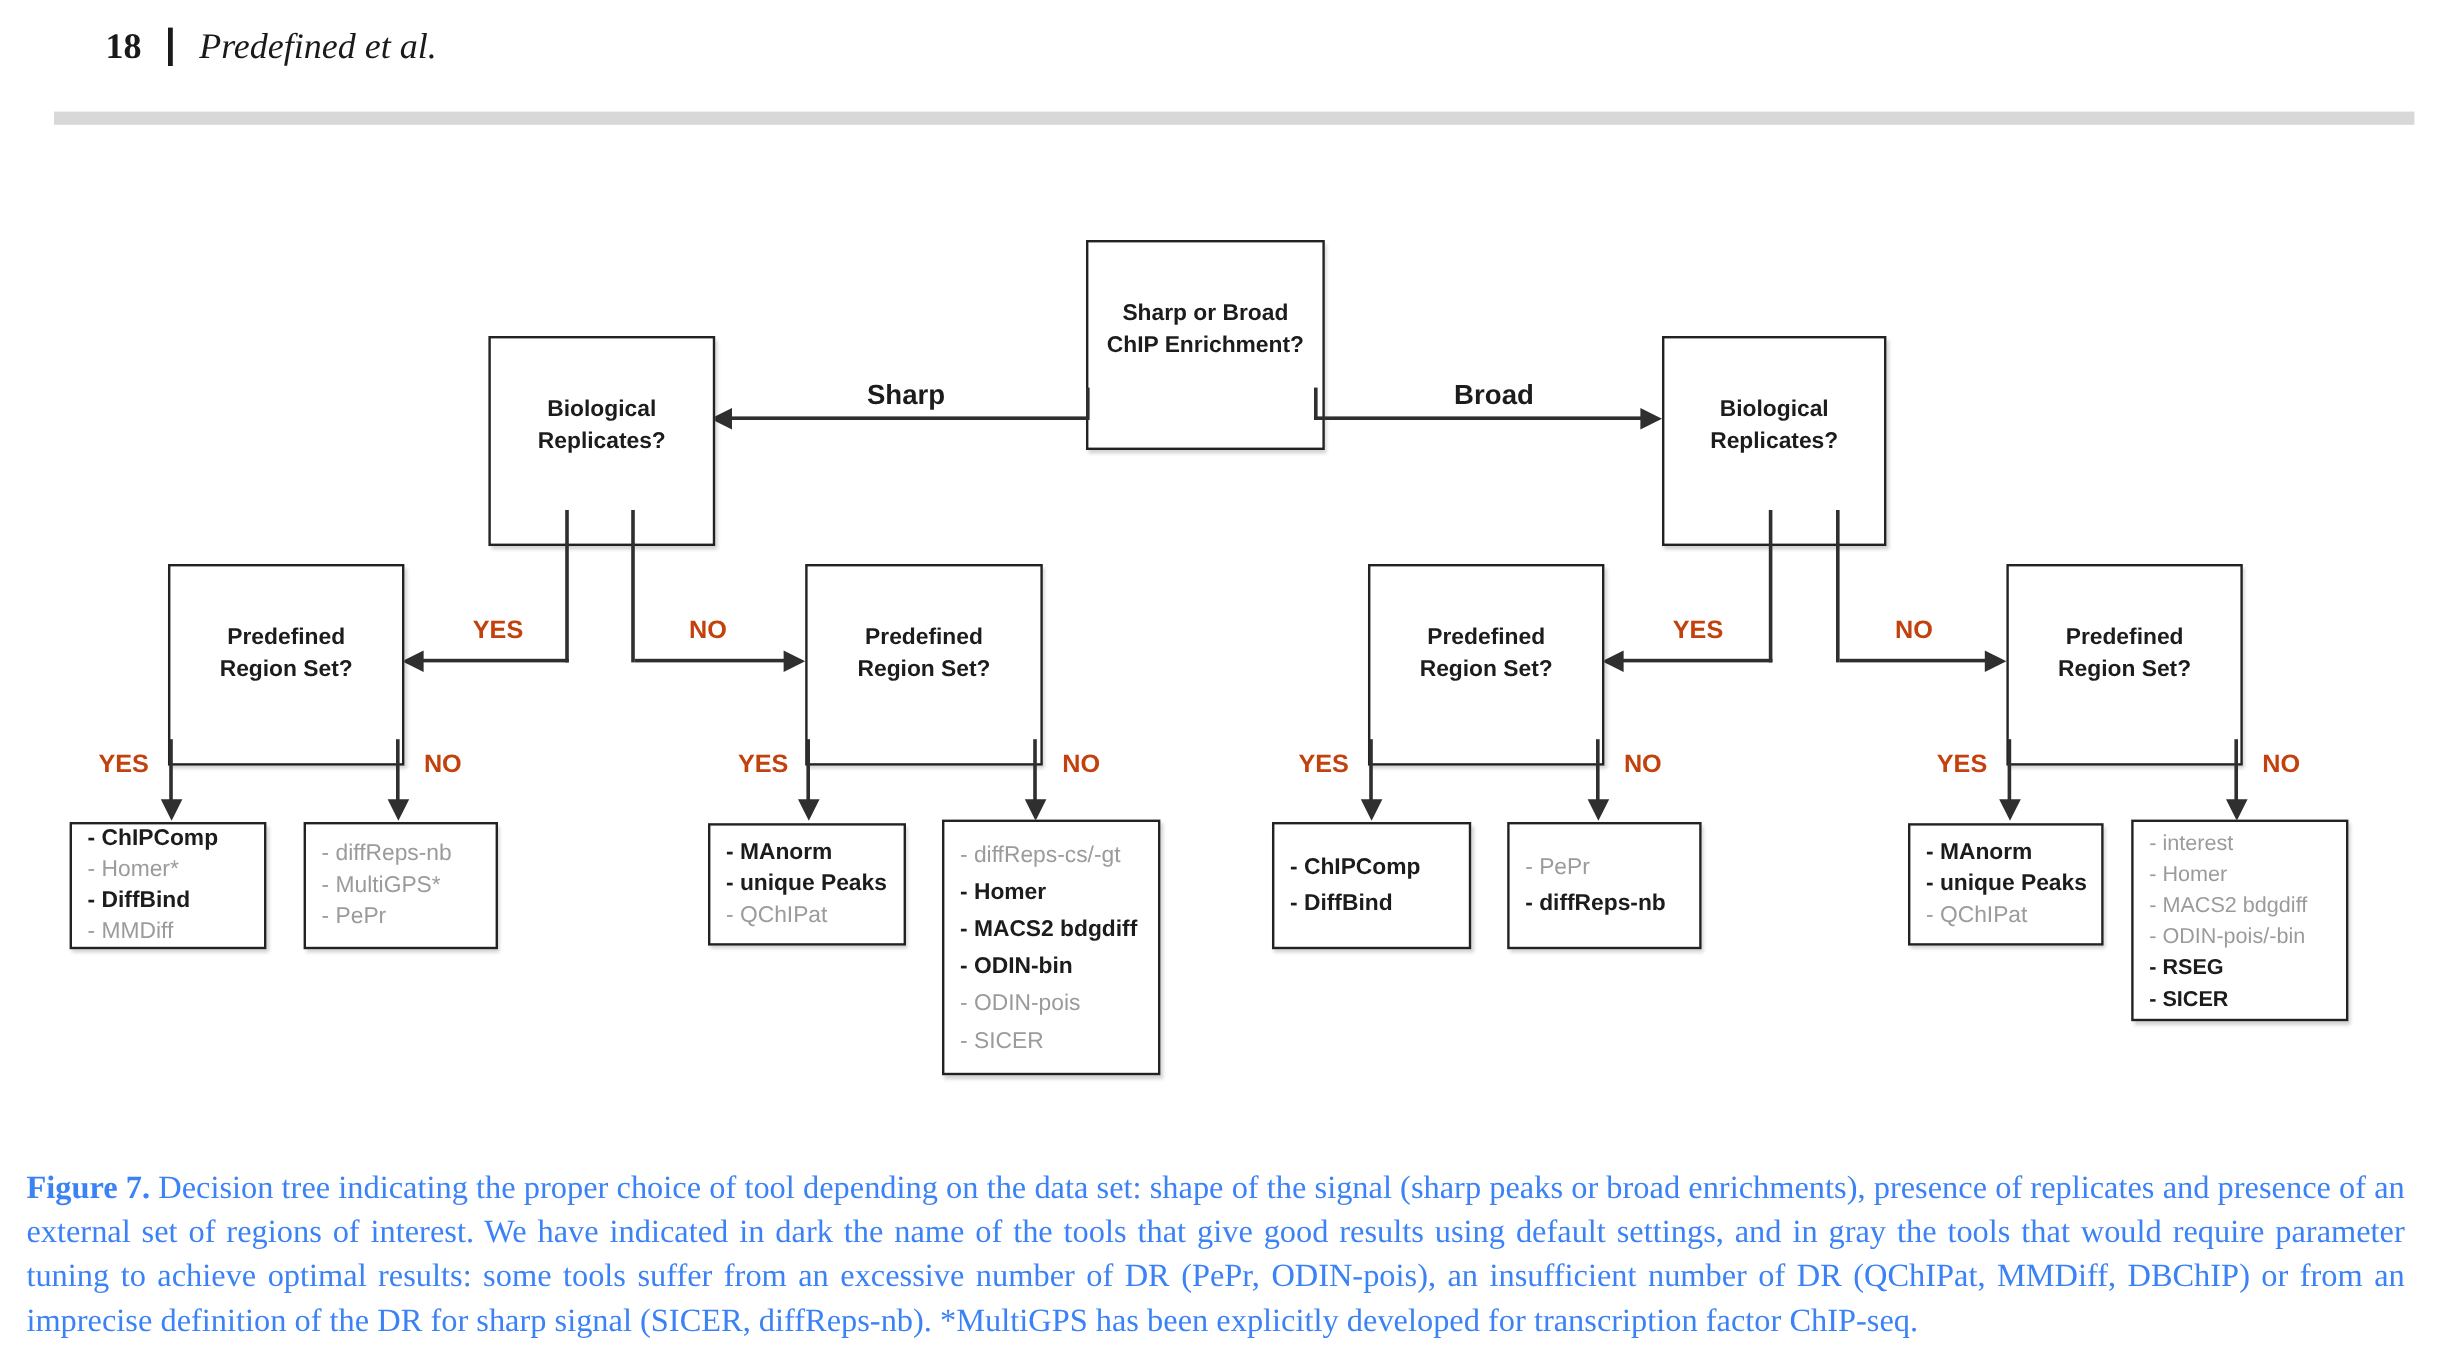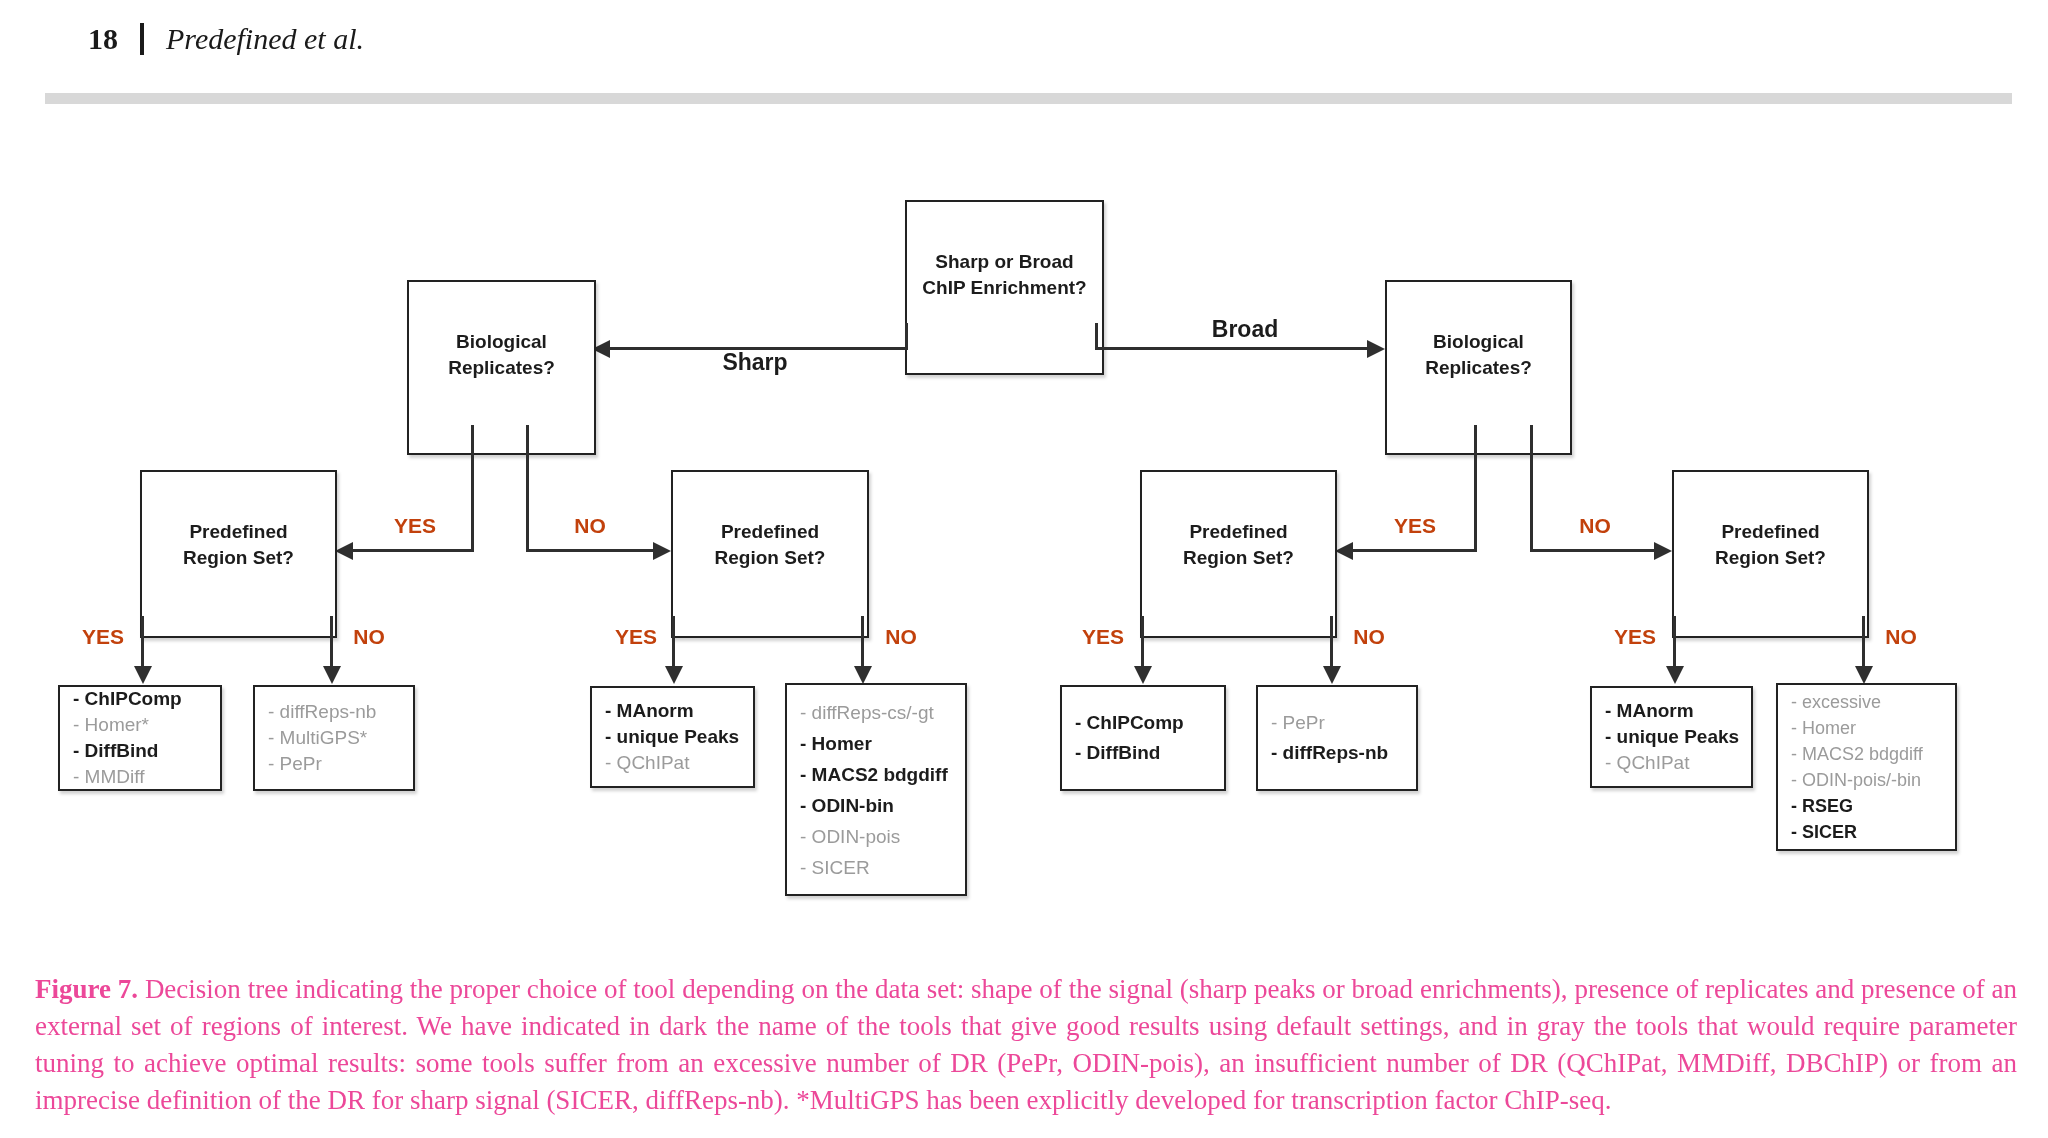--- a/index.html
+++ b/index.html
@@ -37,23 +37,23 @@
   .arr-right{position:absolute;width:0;height:0;
              border-top:9px solid transparent;border-bottom:9px solid transparent;
              border-left:18px solid #2f2f2f;}
   .arr-down{position:absolute;width:0;height:0;
             border-left:9px solid transparent;border-right:9px solid transparent;
             border-top:18px solid #2f2f2f;}
   .edge-label{position:absolute;font-size:21px;font-weight:700;color:#c2410c;text-align:center;}
   .branch-label{position:absolute;font-size:23px;font-weight:700;color:#1c1c1c;text-align:center;}
 
   
-  .caption{position:absolute;left:35px;top:944px;width:1982px;
+  .caption{position:absolute;left:22px;top:944px;width:1982px;
            font-family:"Liberation Serif",serif;font-size:27px;line-height:37px;
-           color:#ec4899;text-align:justify;}
+           color:#3b82f6;text-align:justify;}
   .caption .cap-label{font-weight:700;}
 </style>
 </head>
 <body>
 
 <div class="pg-header">
   <span class="pg-num">18</span>
   <span class="pg-sep"></span>
   <span class="pg-head-title">Predefined et al.</span>
 </div>
@@ -62,21 +62,21 @@
 <div>
 
   <div class="node decision" style="left:905px;top:178px;width:195px;height:145px;margin-top:22px;">
     <span class="nlabel">Sharp or Broad ChIP Enrichment?</span>
   </div>
 
   <div class="vline" style="left:905px;top:323px;height:27px;"></div>
   <div class="vline" style="left:1095px;top:323px;height:27px;"></div>
   <div class="hline" style="left:604px;top:347px;width:302px;"></div>
   <div class="arr-left" style="left:592px;top:340px;"></div>
-  <div class="branch-label" style="left:690px;top:316px;width:130px;margin-top:33px;">Sharp</div>
+  <div class="branch-label" style="left:690px;top:316px;width:130px;">Sharp</div>
   <div class="hline" style="left:1097px;top:347px;width:272px;"></div>
   <div class="arr-right" style="left:1367px;top:340px;"></div>
   <div class="branch-label" style="left:1180px;top:316px;width:130px;">Broad</div>
 
   <div class="node decision" style="left:407px;top:280px;width:185px;height:145px;">
     <span class="nlabel" style="max-width:120px;">Biological Replicates?</span>
   </div>
   <div class="node decision" style="left:1385px;top:280px;width:183px;height:145px;">
     <span class="nlabel" style="max-width:120px;">Biological Replicates?</span>
   </div>
@@ -178,21 +178,21 @@
     <div class="tool" style="line-height:30px;" data-muted="false">- diffReps-nb</div>
   </div>
 
   <div class="leaf" style="left:1590px;top:686px;width:163px;height:102px;">
     <div class="tool" data-muted="false">- MAnorm</div>
     <div class="tool" data-muted="false">- unique Peaks</div>
     <div class="tool" data-muted="true">- QChIPat</div>
   </div>
 
   <div class="leaf" style="left:1776px;top:683px;width:181px;height:168px;">
-    <div class="tool" style="font-size:18px;" data-muted="true">- excessive</div>
+    <div class="tool" style="font-size:18px;" data-muted="true">- interest</div>
     <div class="tool" style="font-size:18px;" data-muted="true">- Homer</div>
     <div class="tool" style="font-size:18px;" data-muted="true">- MACS2 bdgdiff</div>
     <div class="tool" style="font-size:18px;" data-muted="true">- ODIN-pois/-bin</div>
     <div class="tool" style="font-size:18px;" data-muted="false">- RSEG</div>
     <div class="tool" style="font-size:18px;" data-muted="false">- SICER</div>
   </div>
 
 </div>
 
 <p class="caption"><span class="cap-label">Figure 7.</span> <span>Decision tree indicating the proper choice of tool depending on the data set: shape of the signal (sharp peaks or broad enrichments), presence of replicates and presence of an external set of regions of interest. We have indicated in dark the name of the tools that give good results using default settings, and in gray the tools that would require parameter tuning to achieve optimal results: some tools suffer from an excessive number of DR (PePr, ODIN-pois), an insufficient number of DR (QChIPat, MMDiff, DBChIP) or from an imprecise definition of the DR for sharp signal (SICER, diffReps-nb). *MultiGPS has been explicitly developed for transcription factor ChIP-seq.</span></p>

